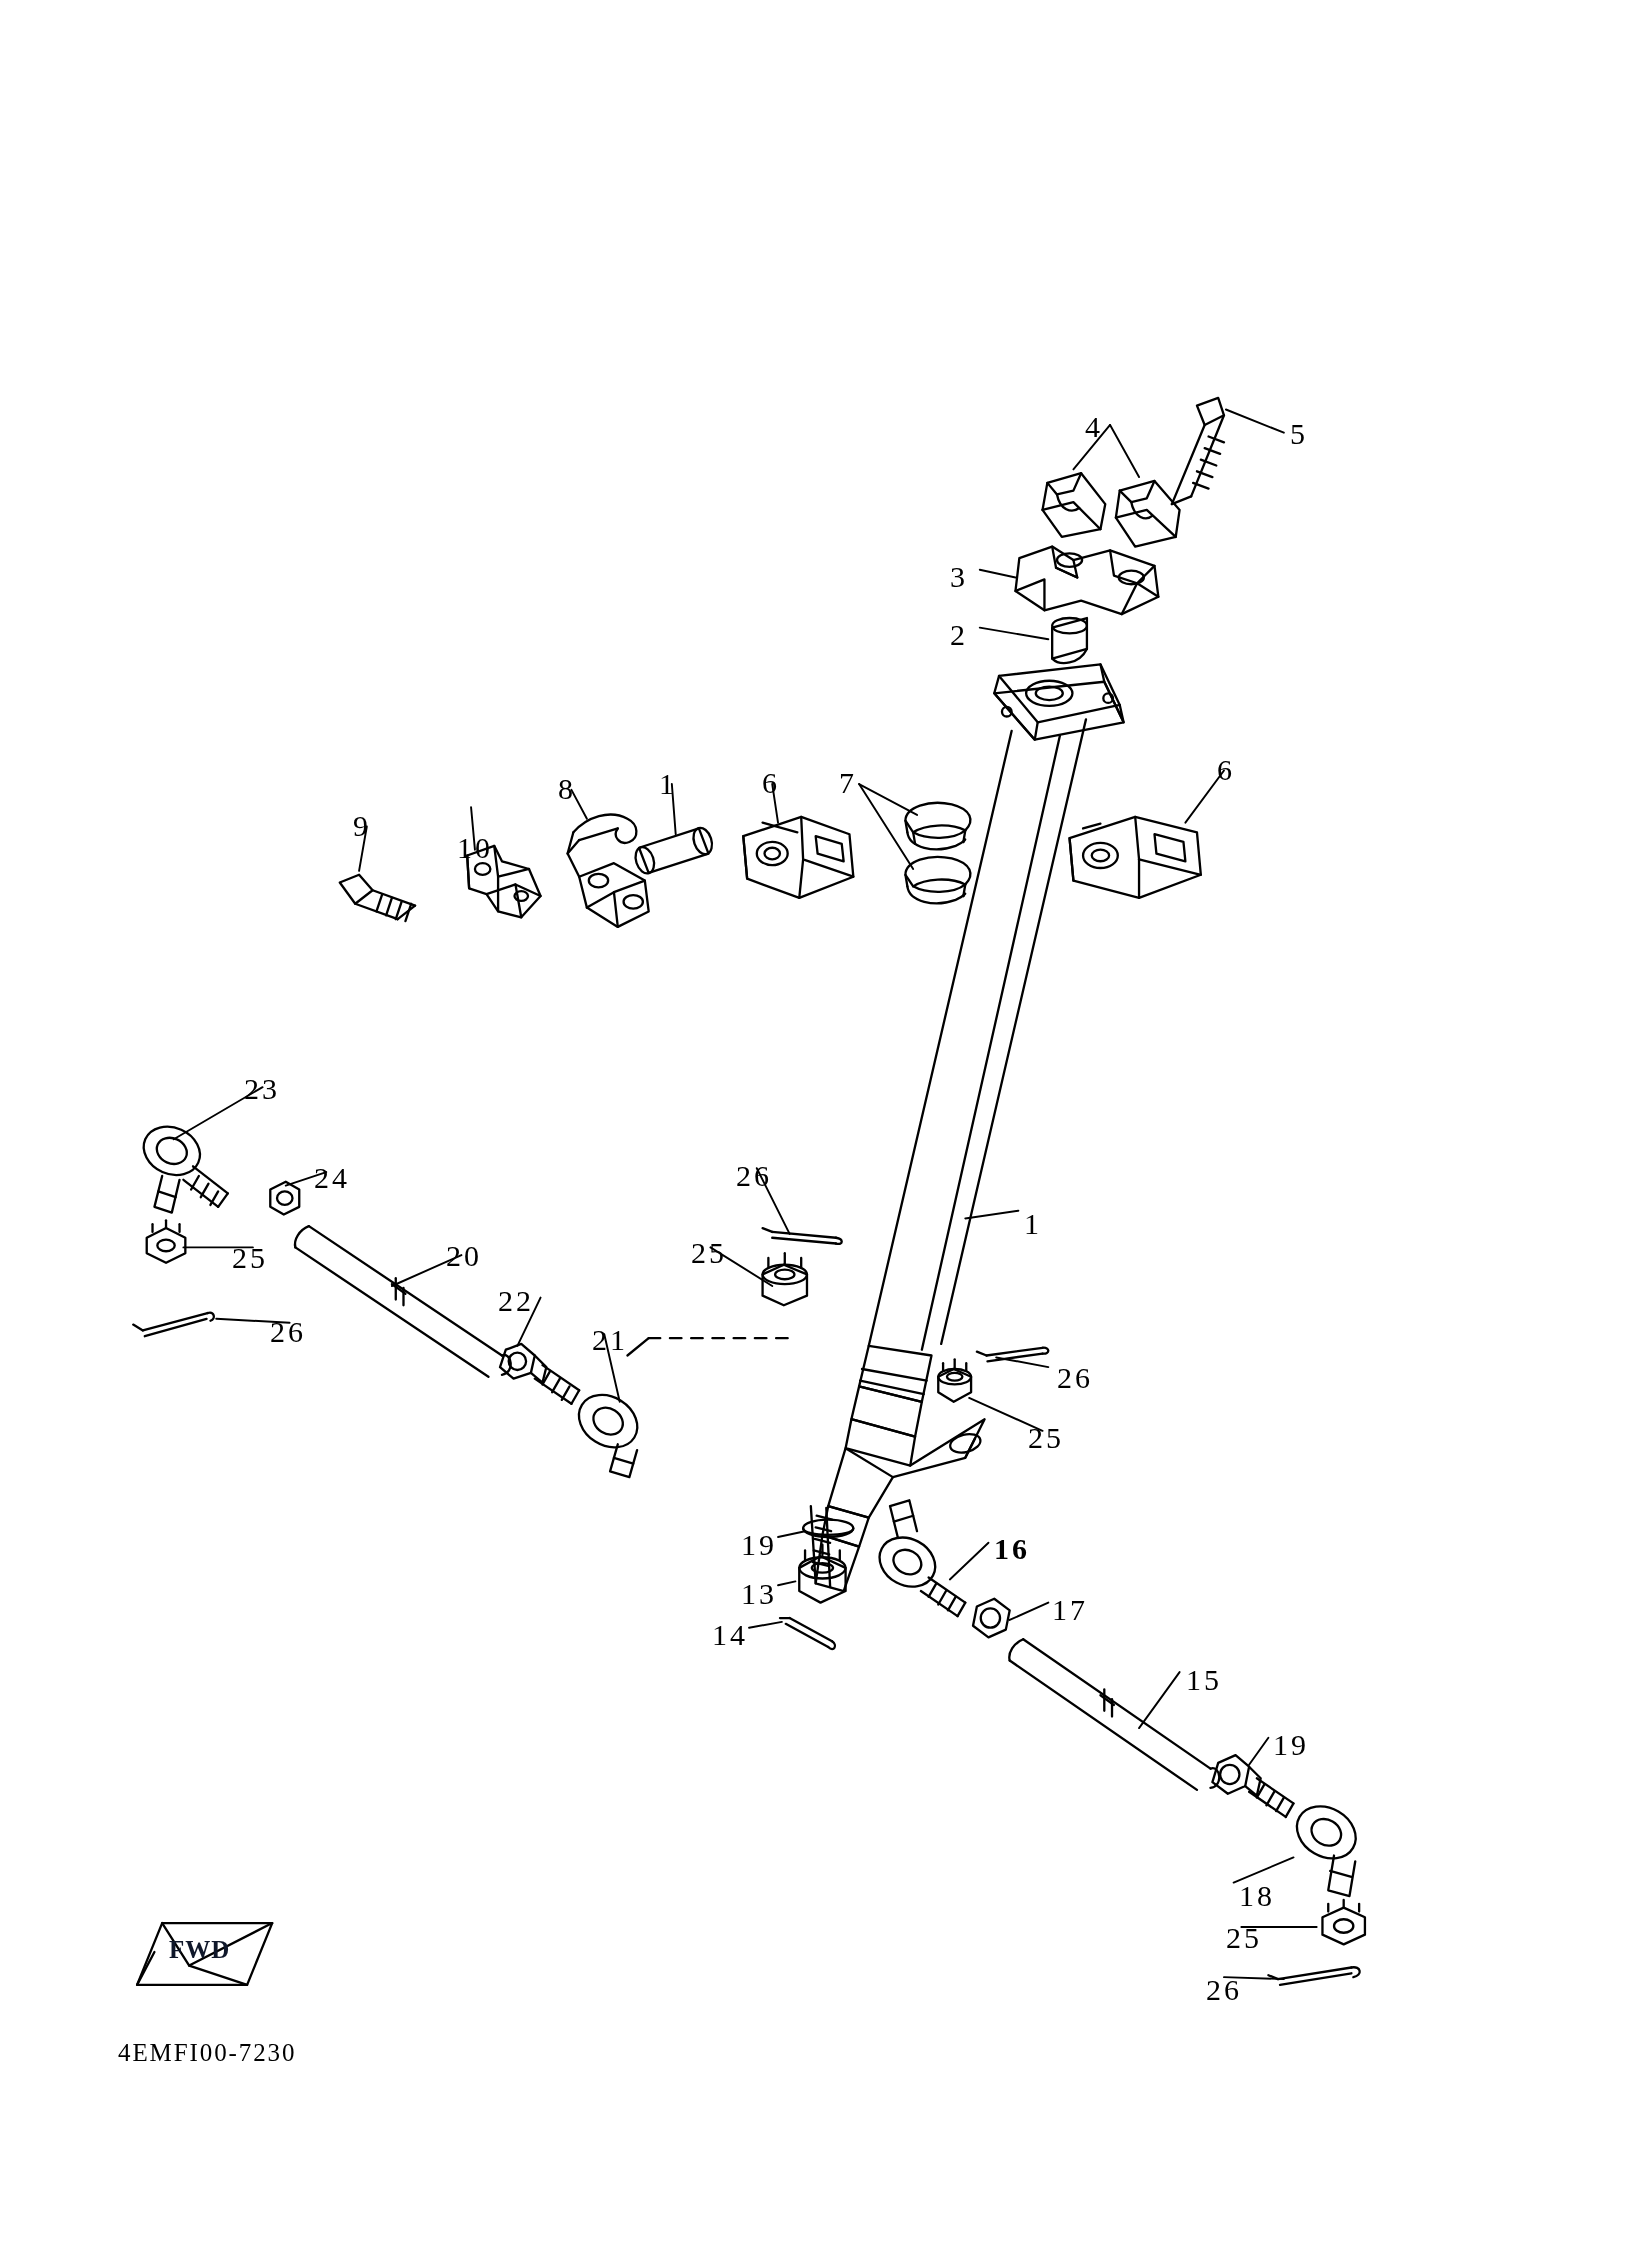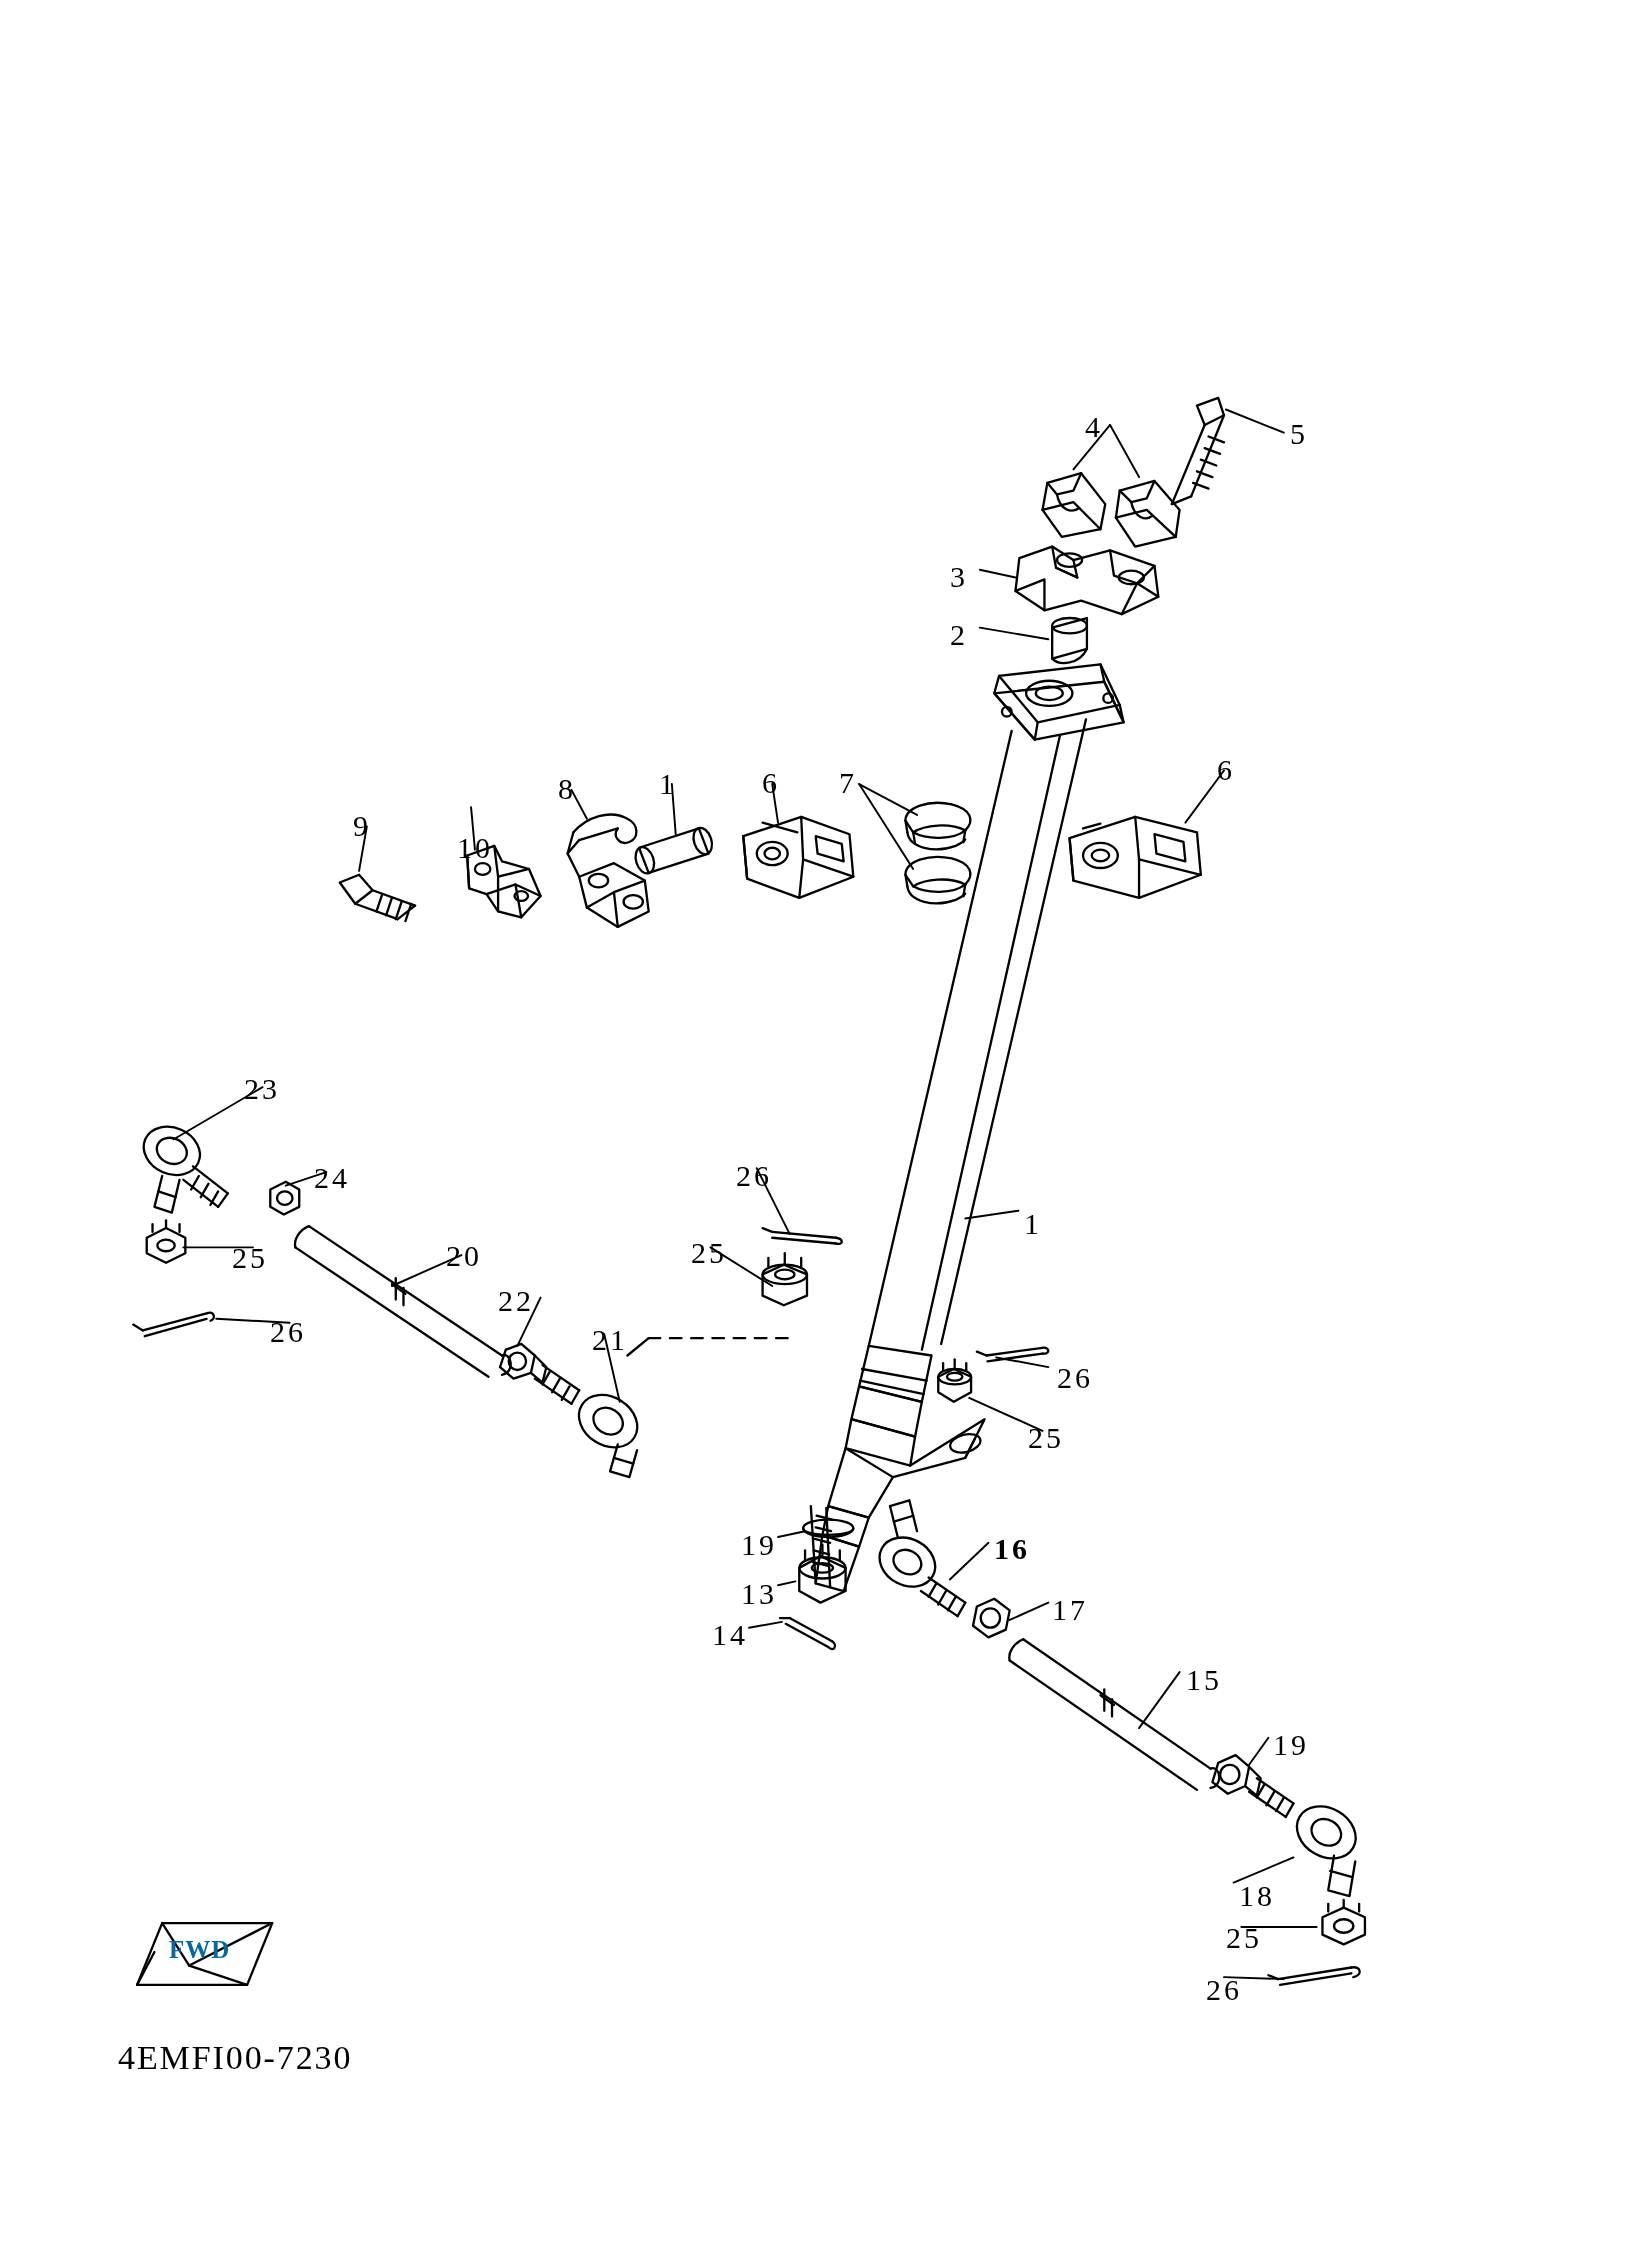--- a/index.html
+++ b/index.html
@@ -31,34 +31,34 @@
     color: #000000;
     letter-spacing: 2.9px;
     white-space: nowrap;
     user-select: none;
   }
   #part-code {
     position: absolute;
     left: 118px;
     top: 2039px;
     font-family: "Liberation Serif", serif;
-    font-size: 34px;
+    font-size: 25px;
     letter-spacing: 1.9px;
     color: #000000;
     white-space: nowrap;
   }
   #fwd-label {
     position: absolute;
     left: 169px;
     top: 1936px;
     font-family: "Liberation Serif", serif;
     font-size: 25px;
     font-weight: bold;
     letter-spacing: 1px;
-    color: #0369a1;
+    color: #0f172a;
     white-space: nowrap;
   }
 </style>
 </head>
 <body>
 
 <div id="page">
 
   <svg id="diagram-svg" viewBox="0 0 1700 2347" xmlns="http://www.w3.org/2000/svg" fill="none" stroke="#000" stroke-width="2.4" stroke-linecap="round" stroke-linejoin="round">
 

